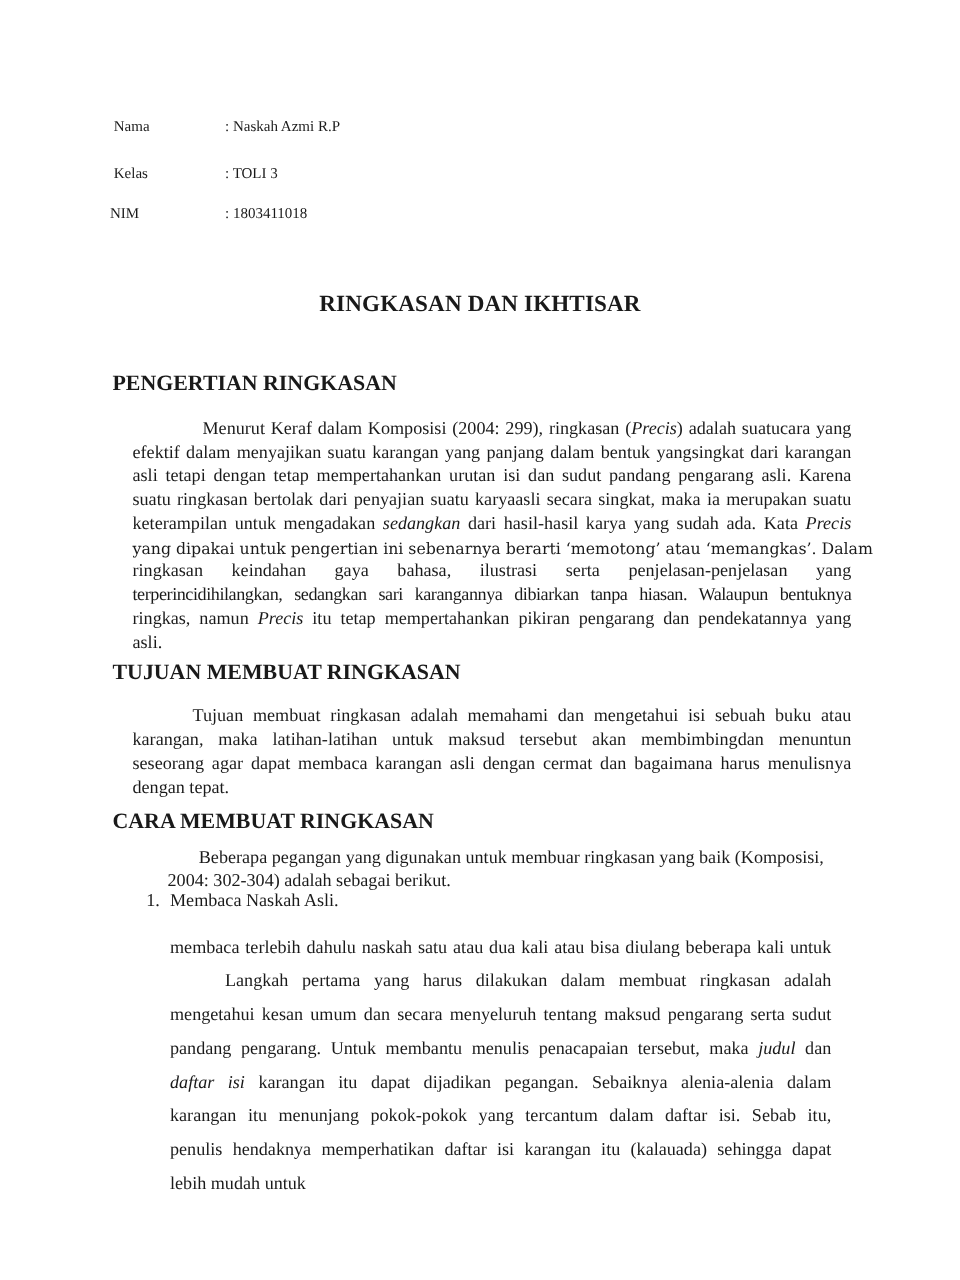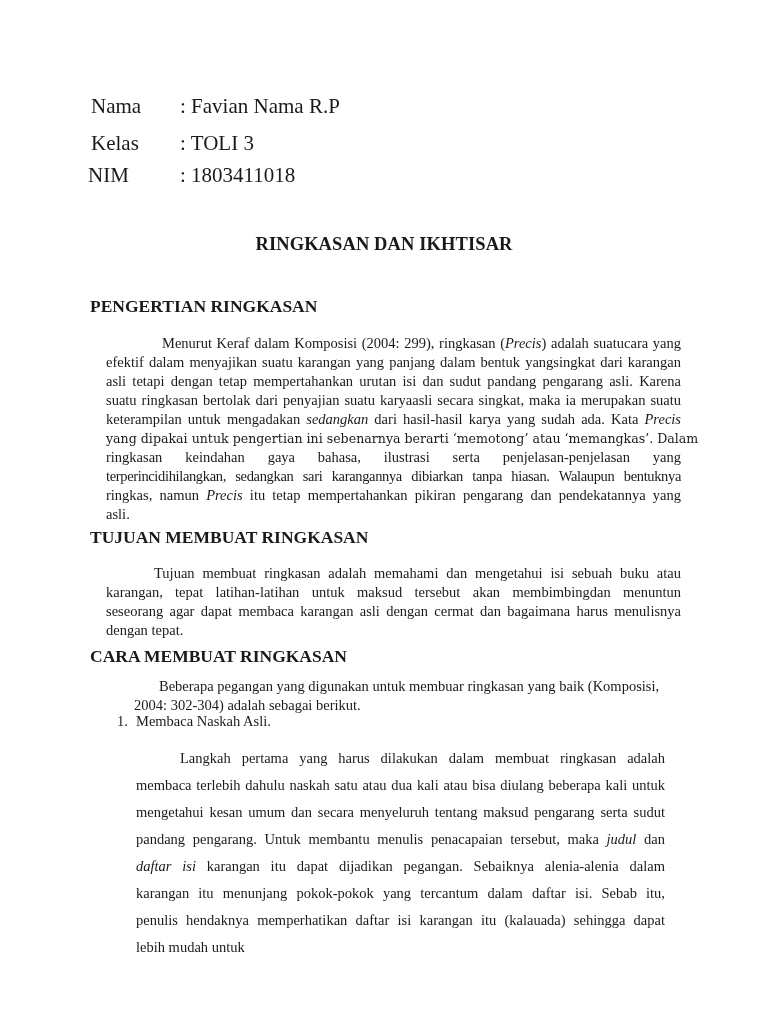--- a/index.html
+++ b/index.html
@@ -16,21 +16,21 @@
     color: #1a1a1a;
   }
   .page {
     position: absolute;
     left: 0; top: 0;
     width: 768px;
     height: 1024px;
     background: #fff;
   }
   .abs { position: absolute; white-space: nowrap; }
-  .id-label, .id-value { font-size: 21px; }
+  .id-label, .id-value { font-size: 12px; }
   .title {
     position: absolute;
     left: 0; width: 768px;
     top: 234px;
     text-align: center;
     font-size: 18.5px;
     font-weight: bold;
     letter-spacing: 0.1px;
   }
   .heading {
@@ -93,21 +93,21 @@
   .para4 .line.indent { padding-left: 44px; }
   .para4 .line.last { text-align-last: left; }
   em { font-style: italic; }
 </style>
 </head>
 <body>
 
 <div class="page">
 
   <div class="abs id-label" style="left:91px; top:94px;">Nama</div>
-  <div class="abs id-value" style="left:180px; top:94px;">: Favian Nama R.P</div>
+  <div class="abs id-value" style="left:180px; top:94px;">: Naskah Azmi R.P</div>
 
   <div class="abs id-label" style="left:91px; top:131px;">Kelas</div>
   <div class="abs id-value" style="left:180px; top:131px;">: TOLI 3</div>
 
   <div class="abs id-label" style="left:88px; top:163px;">NIM</div>
   <div class="abs id-value" style="left:180px; top:163px;">: 1803411018</div>
 
   <div class="title">RINGKASAN DAN IKHTISAR</div>
 
   <h2 class="heading" style="top:296px;">PENGERTIAN RINGKASAN</h2>
@@ -120,38 +120,38 @@
     <span class="line" style="font-family:'DejaVu Serif', serif; font-size:12.6px;">yang dipakai untuk pengertian ini sebenarnya berarti ‘memotong’ atau ‘memangkas’. Dalam</span>
     <span class="line">ringkasan keindahan gaya bahasa, ilustrasi serta penjelasan-penjelasan yang</span>
     <span class="line" style="letter-spacing:-0.35px;">terperincidihilangkan, sedangkan sari karangannya dibiarkan tanpa hiasan. Walaupun bentuknya</span>
     <span class="line"><span>ringkas, namun </span><em>Precis</em><span> itu tetap mempertahankan pikiran pengarang dan pendekatannya yang</span></span>
     <span class="line last">asli.</span>
   </div>
 
   <h2 class="heading" style="top:527px;">TUJUAN MEMBUAT RINGKASAN</h2>
   <div class="para para2" style="top:548px;">
     <span class="line indent">Tujuan membuat ringkasan adalah memahami dan mengetahui isi sebuah buku atau</span>
-    <span class="line">karangan, tepat latihan-latihan untuk maksud tersebut akan membimbingdan menuntun</span>
+    <span class="line">karangan, maka latihan-latihan untuk maksud tersebut akan membimbingdan menuntun</span>
     <span class="line">seseorang agar dapat membaca karangan asli dengan cermat dan bagaimana harus menulisnya</span>
     <span class="line last">dengan tepat.</span>
   </div>
 
   <h2 class="heading" style="top:646px;">CARA MEMBUAT RINGKASAN</h2>
   <div class="para3" style="top:677px;">
     <span class="line indent">Beberapa pegangan yang digunakan untuk membuar ringkasan yang baik (Komposisi,</span>
     <span class="line">2004: 302-304) adalah sebagai berikut.</span>
   </div>
 
   <div class="list-item">
     <span class="num">1.</span><span>Membaca Naskah Asli.</span>
   </div>
 
   <div class="para4">
+    <span class="line">membaca terlebih dahulu naskah satu atau dua kali atau bisa diulang beberapa kali untuk</span>
     <span class="line indent">Langkah pertama yang harus dilakukan dalam membuat ringkasan adalah</span>
-    <span class="line">membaca terlebih dahulu naskah satu atau dua kali atau bisa diulang beberapa kali untuk</span>
     <span class="line">mengetahui kesan umum dan secara menyeluruh tentang maksud pengarang serta sudut</span>
     <span class="line"><span>pandang pengarang. Untuk membantu menulis penacapaian tersebut, maka </span><em>judul</em><span> dan</span></span>
     <span class="line"><em>daftar isi</em><span> karangan itu dapat dijadikan pegangan. Sebaiknya alenia-alenia dalam</span></span>
     <span class="line">karangan itu menunjang pokok-pokok yang tercantum dalam daftar isi. Sebab itu,</span>
     <span class="line">penulis hendaknya memperhatikan daftar isi karangan itu (kalauada) sehingga dapat</span>
     <span class="line last">lebih mudah untuk</span>
   </div>
 
 </div>
 

